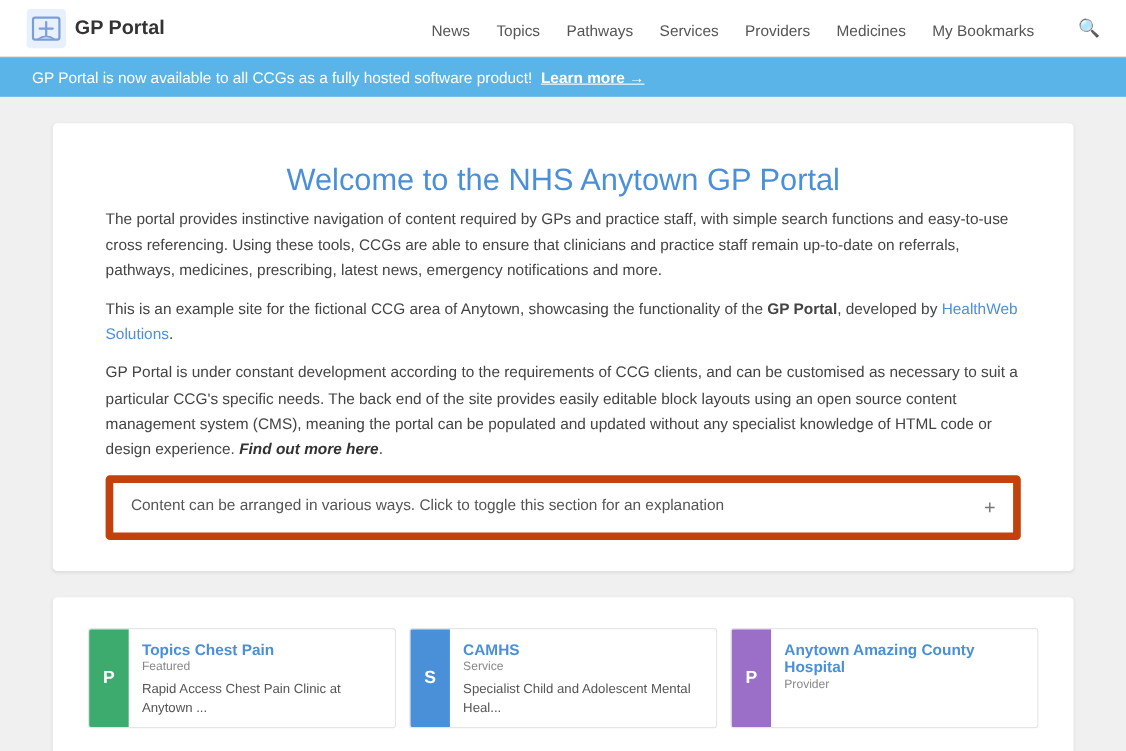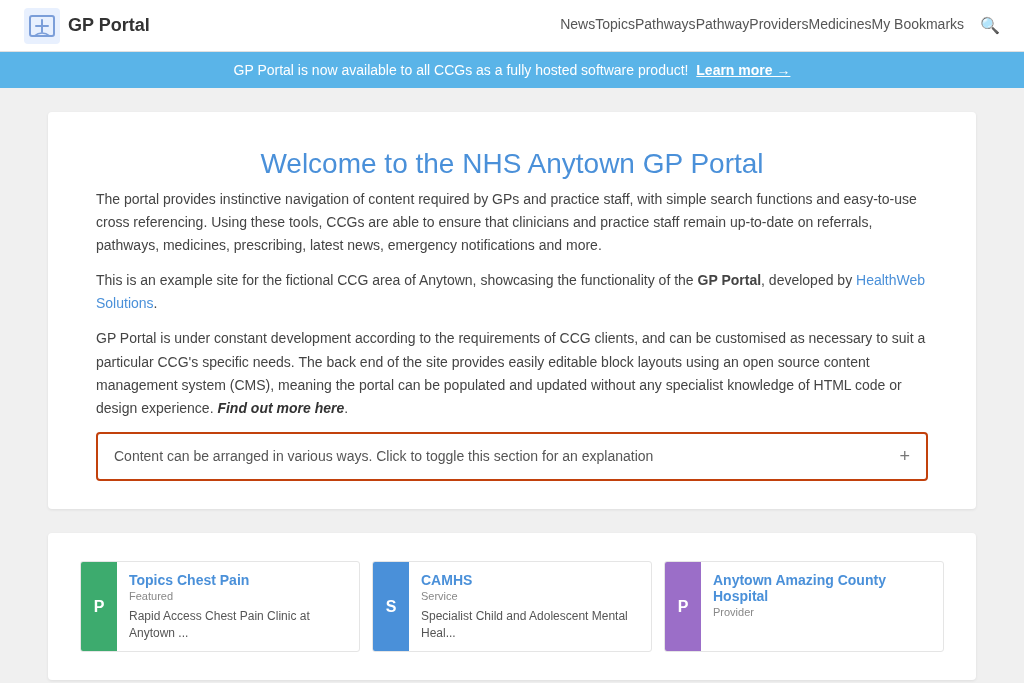--- a/index.html
+++ b/index.html
@@ -22,41 +22,41 @@
       font-weight: 600;
       color: #333;
       margin-right: auto;
     }
     .nav-logo-icon {
       width: 36px;
       height: 36px;
     }
     .nav-links {
       display: flex;
-      align-items: flex-start;
+      gap: 24px;
+      align-items: flex-end;
     }
     .nav-link {
       color: #555;
       text-decoration: none;
       font-size: 14px;
       cursor: pointer;
     }
     .nav-search-icon {
       margin-left: 16px;
       cursor: pointer;
       color: #555;
       font-size: 16px;
     }
 
     
     .banner {
       background: #5ab4e8;
       color: #fff;
-      text-align: center;
-      padding: 10px 0;
+      padding: 10px 29px;
       font-size: 14px;
     }
     .banner a {
       color: #fff;
       font-weight: 700;
       text-decoration: underline;
       cursor: pointer;
     }
 
     
@@ -83,27 +83,26 @@
     }
     .welcome-body {
       font-size: 14px;
       line-height: 1.65;
       color: #444;
       margin-bottom: 12px;
     }
     .welcome-body a { color: #4a90d9; text-decoration: none; }
     .welcome-body strong { font-weight: 700; }
     .toggle-section {
-      border: 2px solid #c2410c;
+      border: 7px solid #c2410c;
       border-radius: 4px;
       padding: 12px 16px;
       margin-top: 2px;
       display: flex;
       justify-content: space-between;
-      align-items: center;
       cursor: pointer;
       color: #555;
       font-size: 14px;
     }
     .toggle-section .plus {
       font-size: 18px;
       color: #777;
     }
 
     
@@ -173,21 +172,21 @@
       <rect x="6" y="8" width="24" height="20" rx="2" fill="none" stroke="#7b9ed9" stroke-width="2"></rect>
       <path d="M12 18h12M18 12v12" stroke="#7b9ed9" stroke-width="2" stroke-linecap="round"></path>
       <path d="M10 28 Q18 22 26 28" stroke="#7b9ed9" stroke-width="1.5" fill="none"></path>
     </svg>
     <span>GP Portal</span>
   </div>
   <div class="nav-links">
     <a class="nav-link">News</a>
     <a class="nav-link">Topics</a>
     <a class="nav-link">Pathways</a>
-    <a class="nav-link">Pathway</a>
+    <a class="nav-link">Services</a>
     <a class="nav-link">Providers</a>
     <a class="nav-link">Medicines</a>
     <a class="nav-link">My Bookmarks</a>
     <span class="nav-search-icon">🔍</span>
   </div>
 </nav>
 
 <div class="banner">
   <span>GP Portal is now available to all CCGs as a fully hosted software product!</span>
   &nbsp;<a>Learn more →</a>

